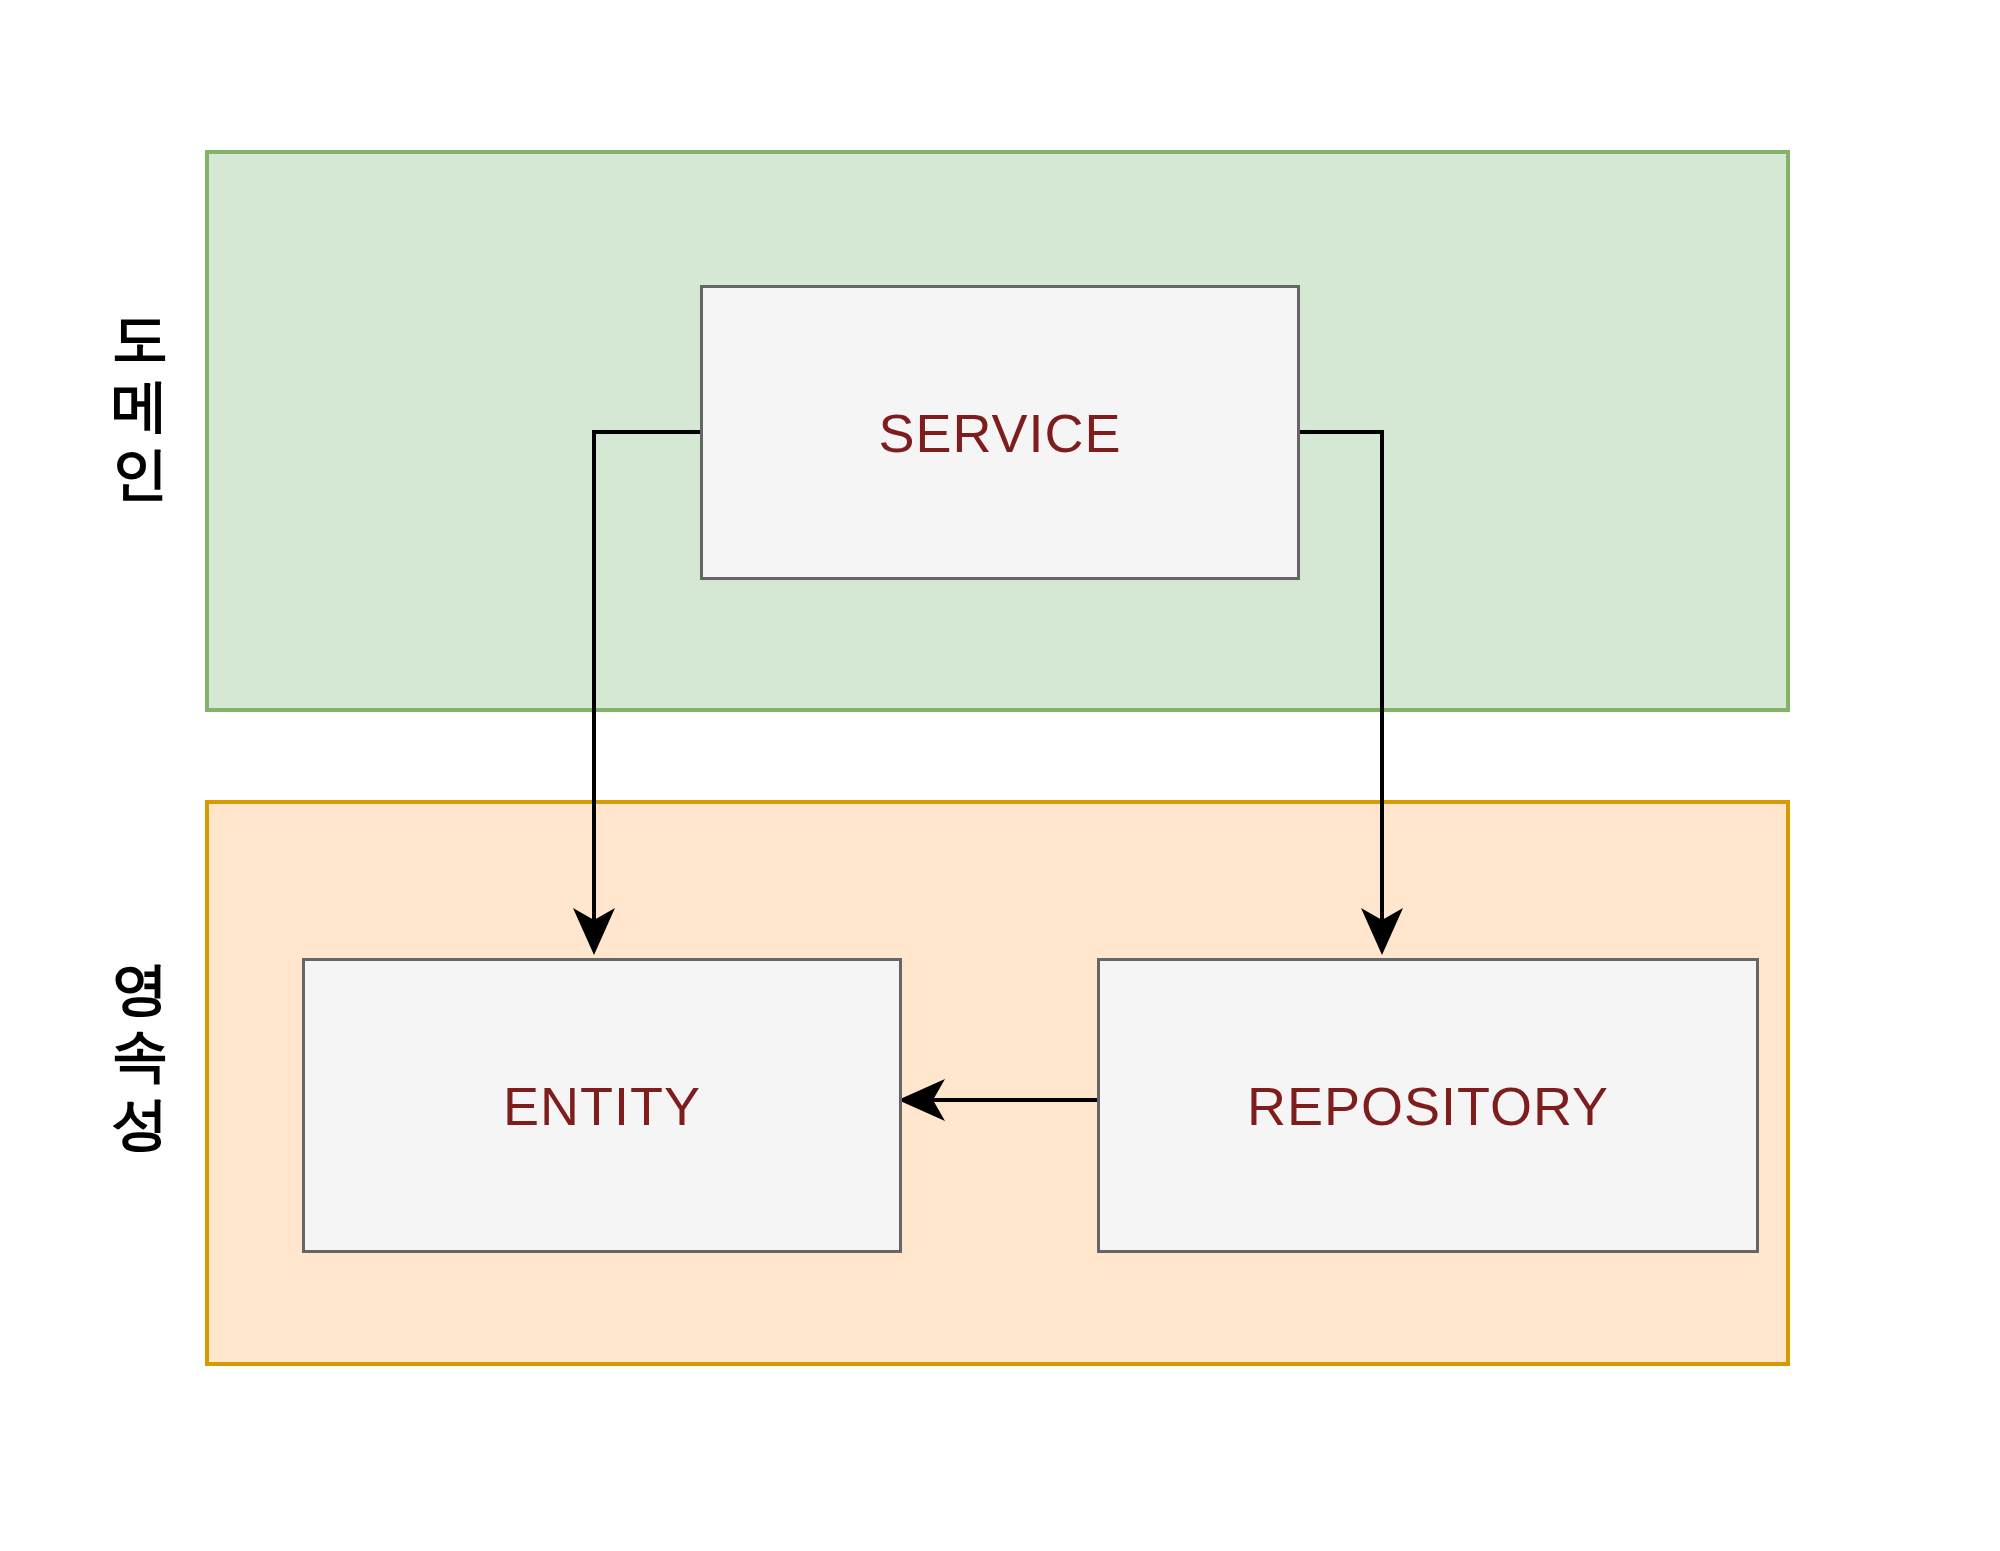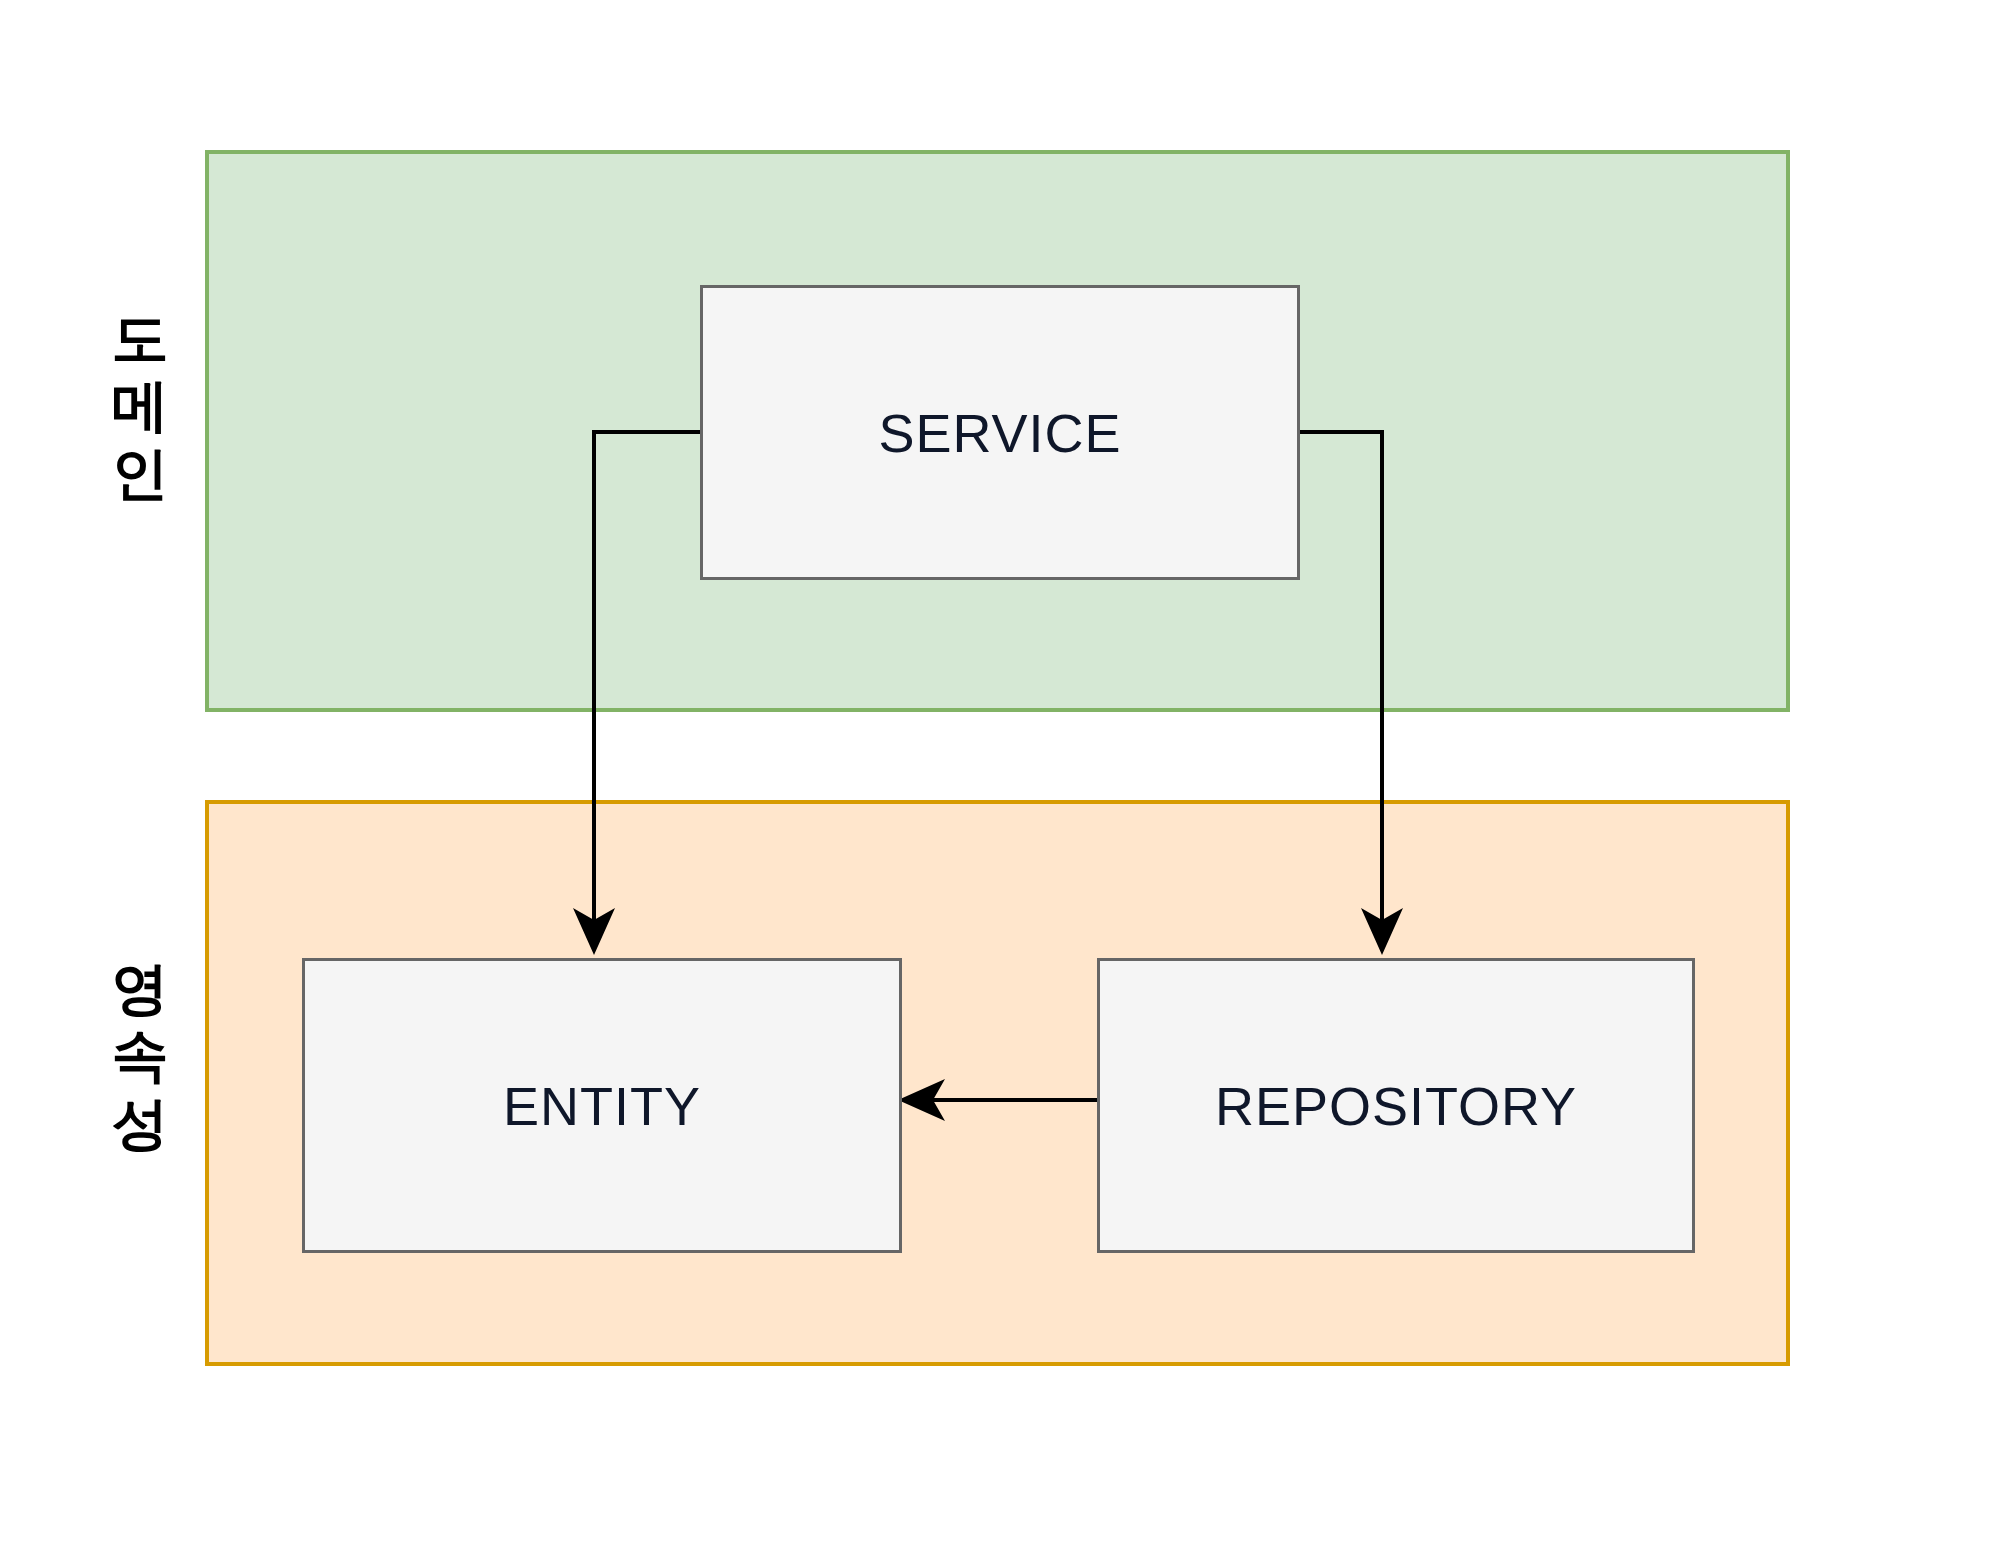--- a/index.html
+++ b/index.html
@@ -71,41 +71,41 @@
     position: absolute;
     box-sizing: border-box;
     background: #f5f5f5;
     border: 3px solid #666666;
     display: flex;
     align-items: center;
     justify-content: center;
   }
   .node-label {
     font-size: 54px;
-    color: #0f172a;
+    color: #7f1d1d;
     letter-spacing: 1px;
     white-space: nowrap;
   }
   .node-service {
     left: 700px;
     top: 285px;
     width: 600px;
     height: 295px;
   }
   .node-entity {
     left: 302px;
     top: 958px;
     width: 600px;
     height: 295px;
     text-align: center;
   }
   .node-repository {
     left: 1097px;
     top: 958px;
-    width: 598px;
+    width: 662px;
     height: 295px;
   }
 
   
   #edges {
     position: absolute;
     left: 0;
     top: 0;
     width: 2000px;
     height: 1551px;

